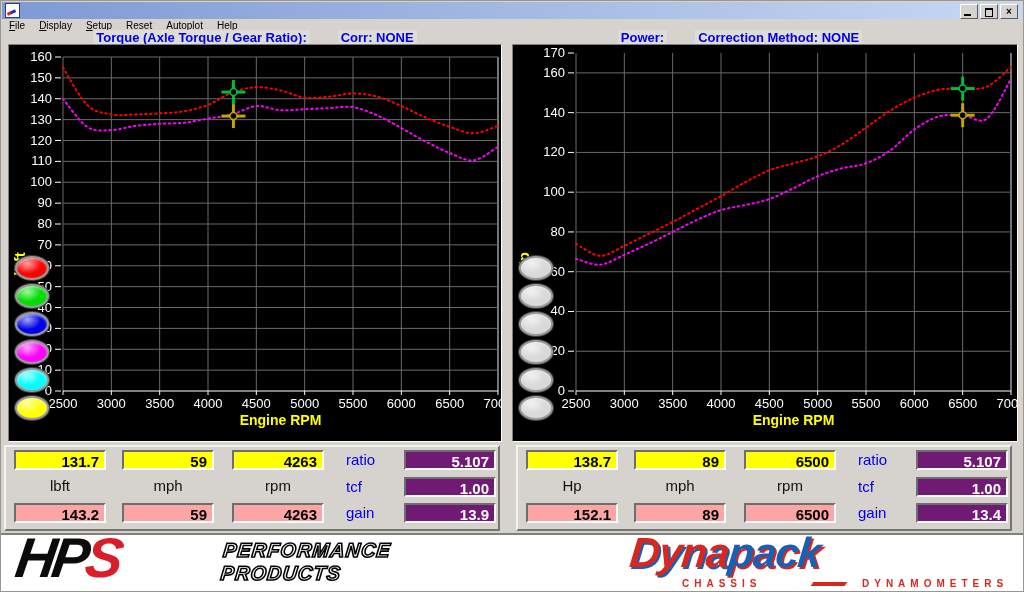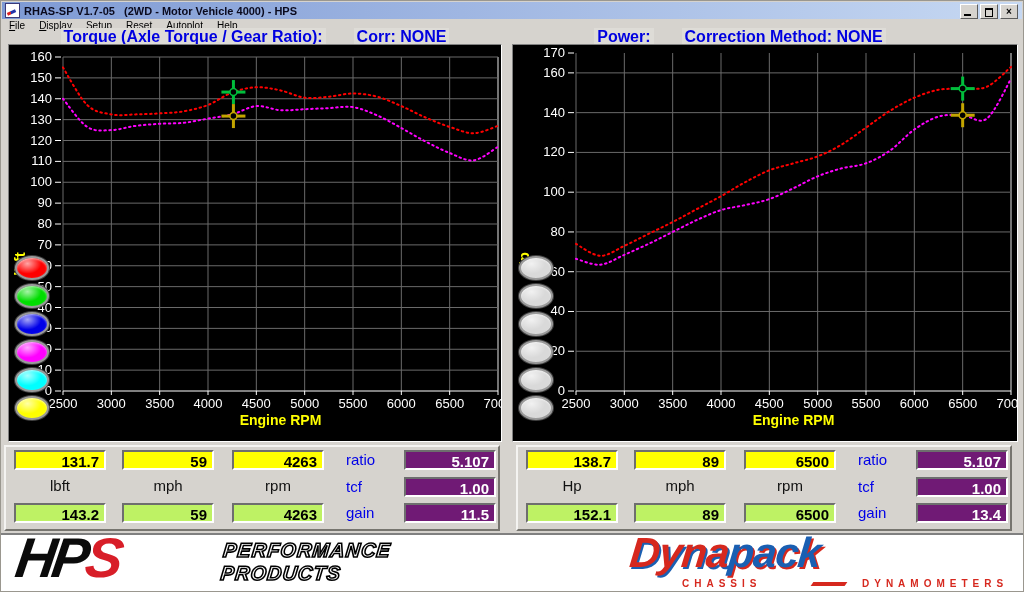--- a/index.html
+++ b/index.html
@@ -39,21 +39,21 @@
   
   .menubar{
     left:2px;top:19px;width:1020px;height:13px;background:#D6D3CE;
     display:flex;align-items:center;font-size:10px;color:#000;
   }
   .menu-item{display:inline-block;padding:0 7px;cursor:default;}
   .menu-item::first-letter{text-decoration:underline;}
 
   
   .chart-header{
-    top:31px;height:12px;font-size:16px;font-weight:bold;color:#0000E0;
+    top:31px;height:12px;font-size:13px;font-weight:bold;color:#0000E0;
     display:flex;justify-content:center;gap:28px;align-items:center;white-space:pre;
   }
   .chart-header span{background:#DEDCD7;padding:0 3px;}
 
   
   .chart-panel{
     top:44px;height:396px;background:#000;
     border:1px solid;border-color:#808080 #FFFFFF #FFFFFF #808080;
   }
   .chart-panel svg{position:absolute;left:0;top:0;}
@@ -69,21 +69,21 @@
     border:2px solid;border-color:#F4F3F1 #77756F #77756F #F4F3F1;
     box-sizing:border-box;
   }
   .rbox{
     position:absolute;width:92px;height:20px;box-sizing:border-box;
     border:2px solid;border-color:#6e6e6e #ffffff #ffffff #6e6e6e;
     font-size:15px;font-weight:bold;text-align:right;padding:1px 5px 0 0;
     line-height:17px;
   }
   .ybox{background:#FFFF00;color:#000;}
-  .gbox{background:#bef264;color:#000;}
+  .gbox{background:#fca5a5;color:#000;}
   .bbox{background:#701a75;color:#fff;}
   .unit-label{
     position:absolute;width:92px;height:16px;text-align:center;
     font-size:15px;color:#111;line-height:16px;
   }
   .param-label{
     position:absolute;left:340px;width:54px;font-size:15px;color:#0000E8;
     line-height:18px;
   }
 
@@ -116,21 +116,20 @@
     transform:skewX(-35deg);
   }
 
   .frame{left:0;top:0;width:1022px;height:590px;border:1px solid #9a978f;pointer-events:none;}
 </style>
 </head>
 <body>
 
 <div class="abs titlebar">
   <div class="app-icon"></div>
-  <div class="title-text">RHAS-SP V1.7-05   (2WD - Motor Vehicle 4000) - HPS</div>
   <div class="win-btns">
     <div class="win-btn">
         <span class="glyph-min"></span>
       </div>
     <div class="win-btn">
         <span class="glyph-restore"></span>
       </div>
     <div class="win-btn">×</div>
   </div>
 </div>
@@ -362,21 +361,21 @@
   <div class="unit-label" style="left:116px;top:31px;">mph</div>
   <div class="unit-label" style="left:226px;top:31px;">rpm</div>
   <div class="rbox gbox" style="left:8px;top:56px;">143.2</div>
   <div class="rbox gbox" style="left:116px;top:56px;">59</div>
   <div class="rbox gbox" style="left:226px;top:56px;">4263</div>
   <div class="param-label" style="top:4px;">ratio</div>
   <div class="param-label" style="top:31px;">tcf</div>
   <div class="param-label" style="top:57px;">gain</div>
   <div class="rbox bbox" style="left:398px;top:3px;width:92px;">5.107</div>
   <div class="rbox bbox" style="left:398px;top:30px;width:92px;">1.00</div>
-  <div class="rbox bbox" style="left:398px;top:56px;width:92px;">11.5</div>
+  <div class="rbox bbox" style="left:398px;top:56px;width:92px;">13.9</div>
 </div>
 
 <div class="abs readout-panel" style="left:516px;">
   <div class="rbox ybox" style="left:8px;top:3px;">138.7</div>
   <div class="rbox ybox" style="left:116px;top:3px;">89</div>
   <div class="rbox ybox" style="left:226px;top:3px;">6500</div>
   <div class="unit-label" style="left:8px;top:31px;">Hp</div>
   <div class="unit-label" style="left:116px;top:31px;">mph</div>
   <div class="unit-label" style="left:226px;top:31px;">rpm</div>
   <div class="rbox gbox" style="left:8px;top:56px;">152.1</div>

